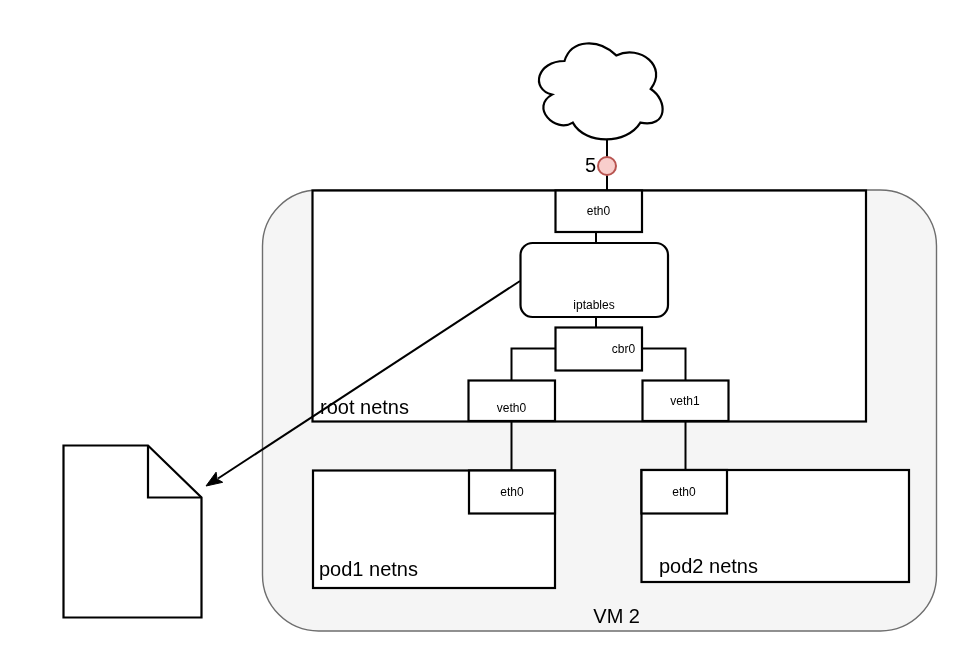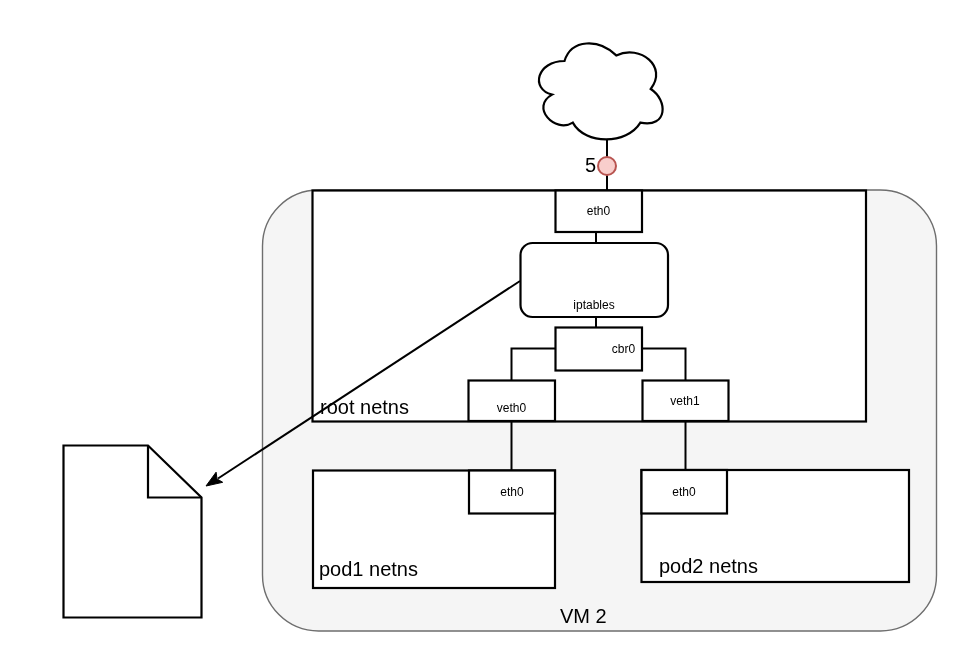--- a/index.html
+++ b/index.html
@@ -25,21 +25,21 @@
     align-items: center;
     justify-content: center;
     font-size: 12px;
     color: #000000;
     white-space: nowrap;
   }
   .boxlbl.bottom-aligned { align-items: flex-end; padding-bottom: 5px; box-sizing: border-box; }
   #note-text { line-height: 23.5px; }
   #note-text .note-line { display: block; }
   .struck { text-decoration: line-through; text-decoration-thickness: 2px; }
-  .center-text { text-align: left; }
+  .center-text { text-align: right; }
   .right-text { text-align: right; }
 </style>
 </head>
 <body>
 
 <div id="canvas">
 
   <svg id="diagram-svg" width="966" height="668" viewBox="0 0 966 668">
 
     <rect x="262.5" y="190" width="674" height="441" rx="56" ry="56" fill="#f5f5f5" stroke="#6e6e6e" stroke-width="1.4"></rect>

